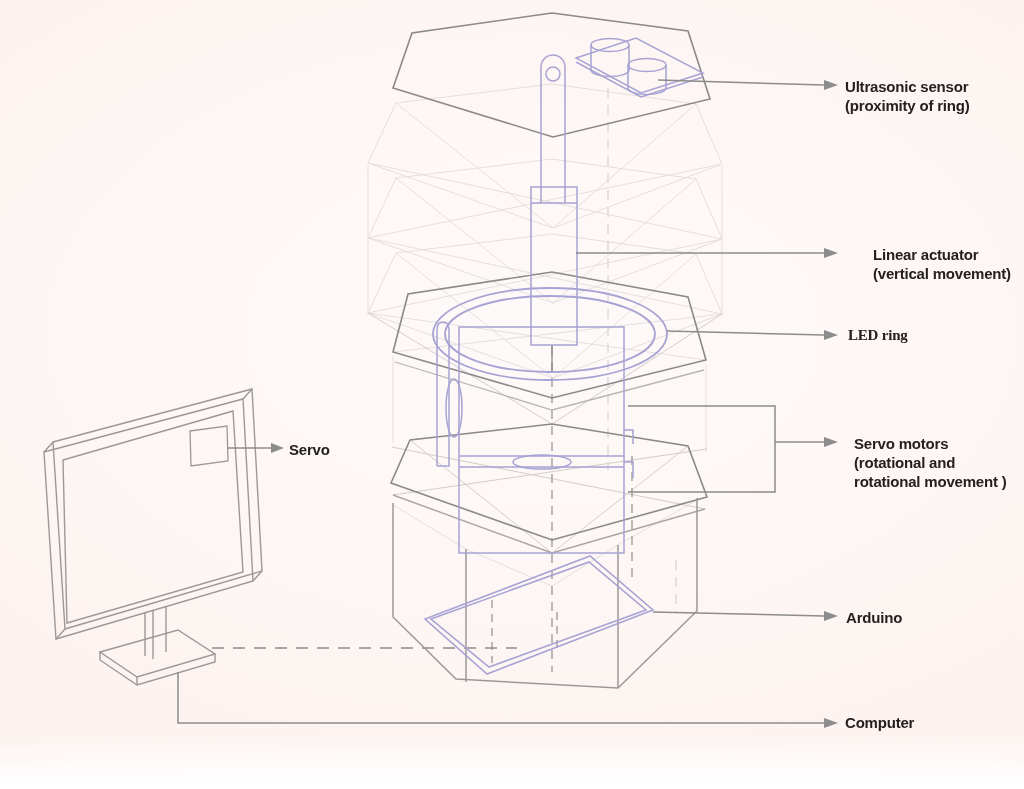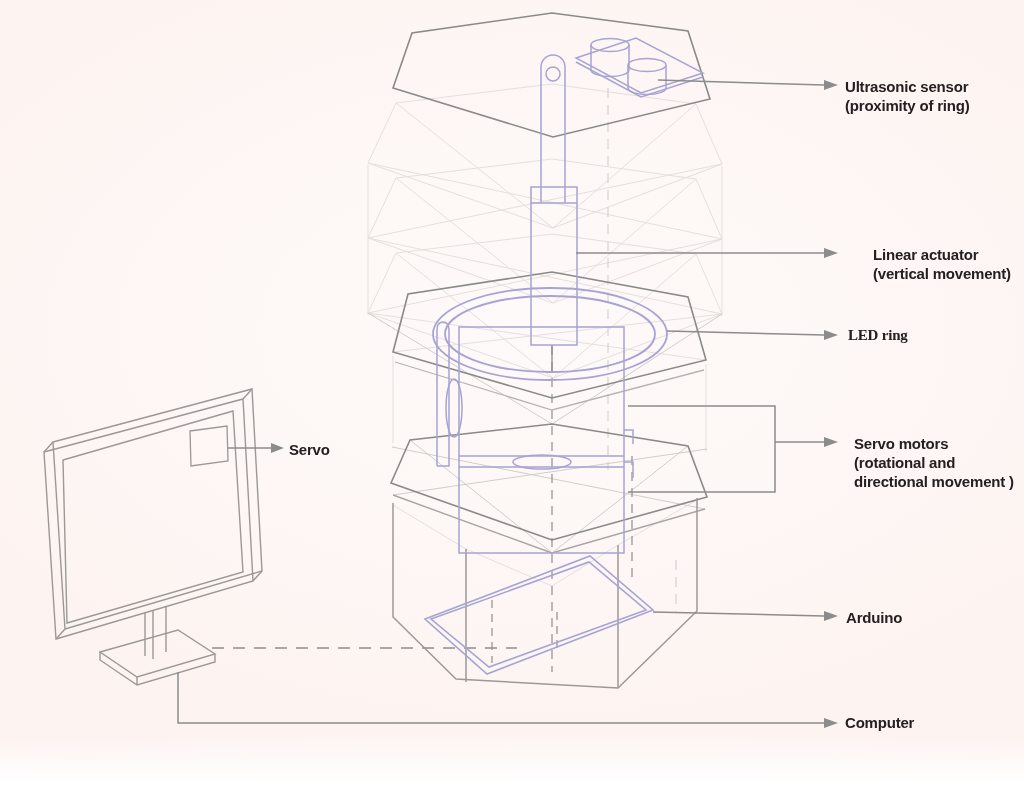--- a/index.html
+++ b/index.html
@@ -172,21 +172,21 @@
   <span>(vertical movement)</span>
 </div>
 
 <div class="lbl" style="left:848px;top:326px;font-family:Liberation Serif, serif;">
   <span>LED ring</span>
 </div>
 
 <div class="lbl" style="left:846px;top:434px;margin-left:8px;">
   <span>Servo motors</span>
   <span>(rotational and</span>
-  <span>directional movement )</span>
+  <span>rotational movement )</span>
 </div>
 
 <div class="lbl" style="left:846px;top:608px;">
   <span>Arduino</span>
 </div>
 
 <div class="lbl" style="left:845px;top:713px;text-align:center;">
   <span>Computer</span>
 </div>
 

